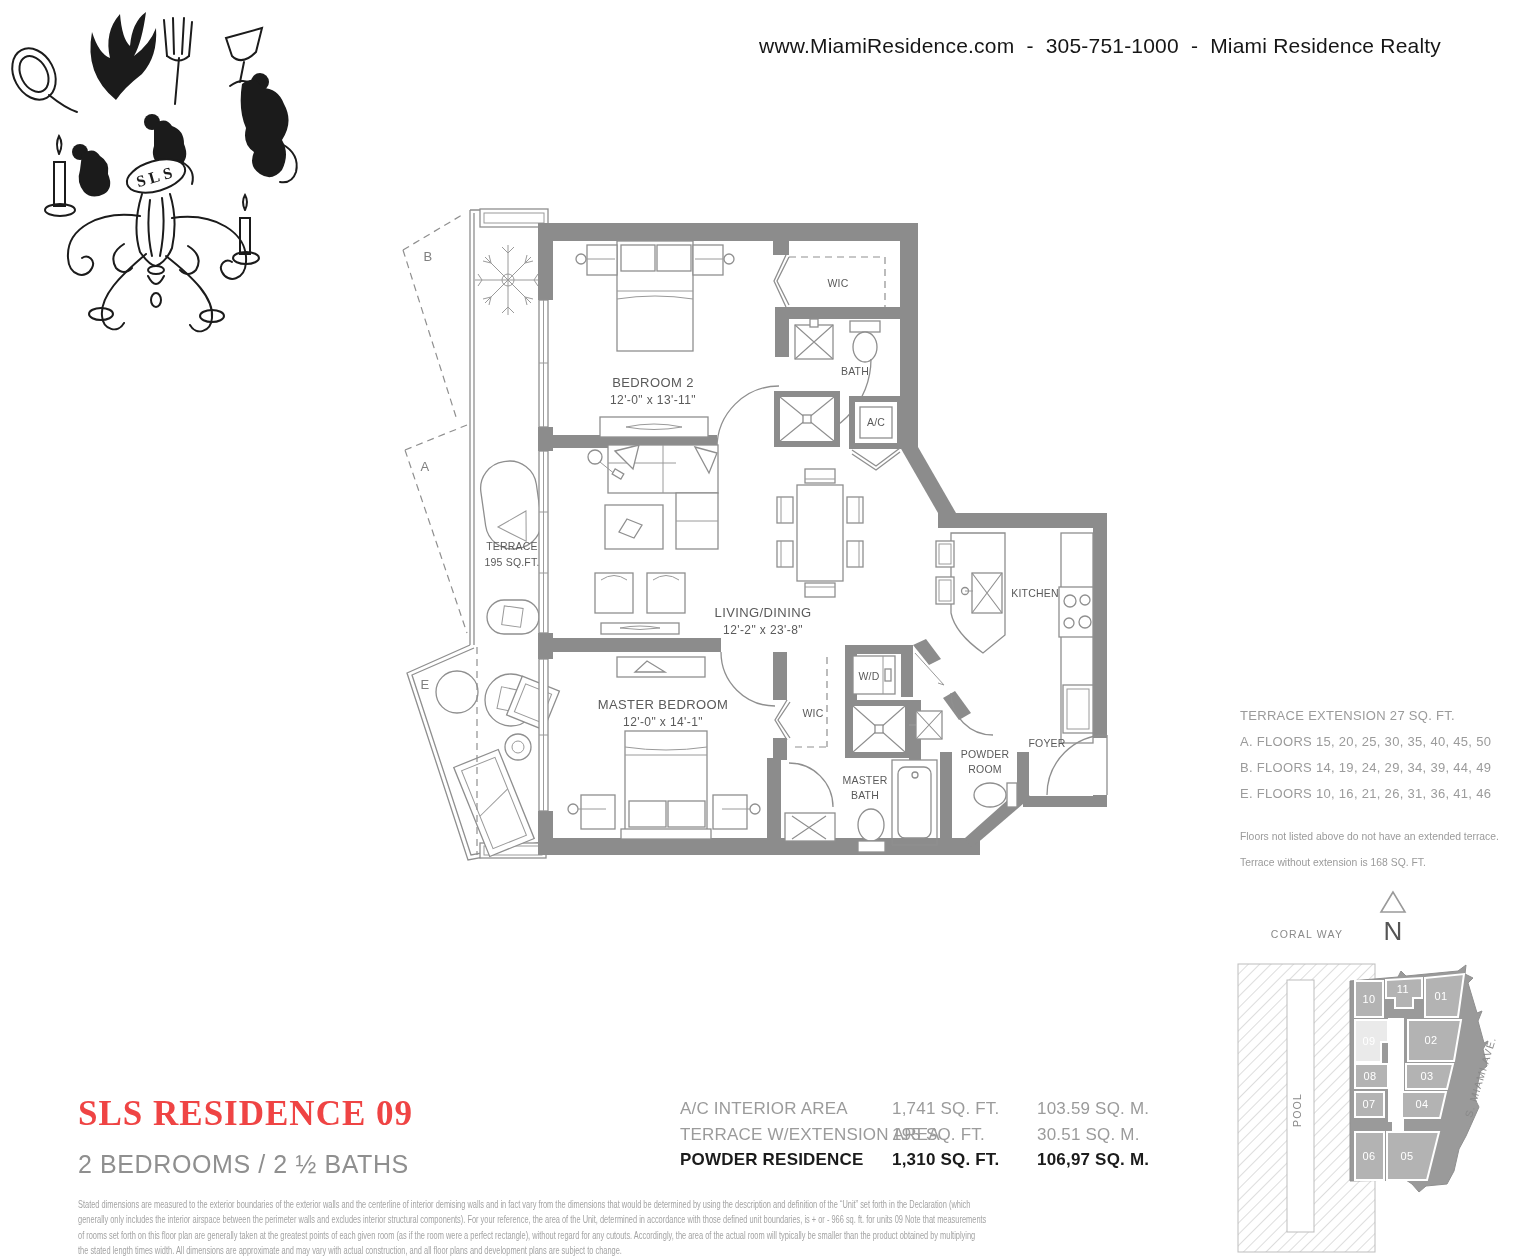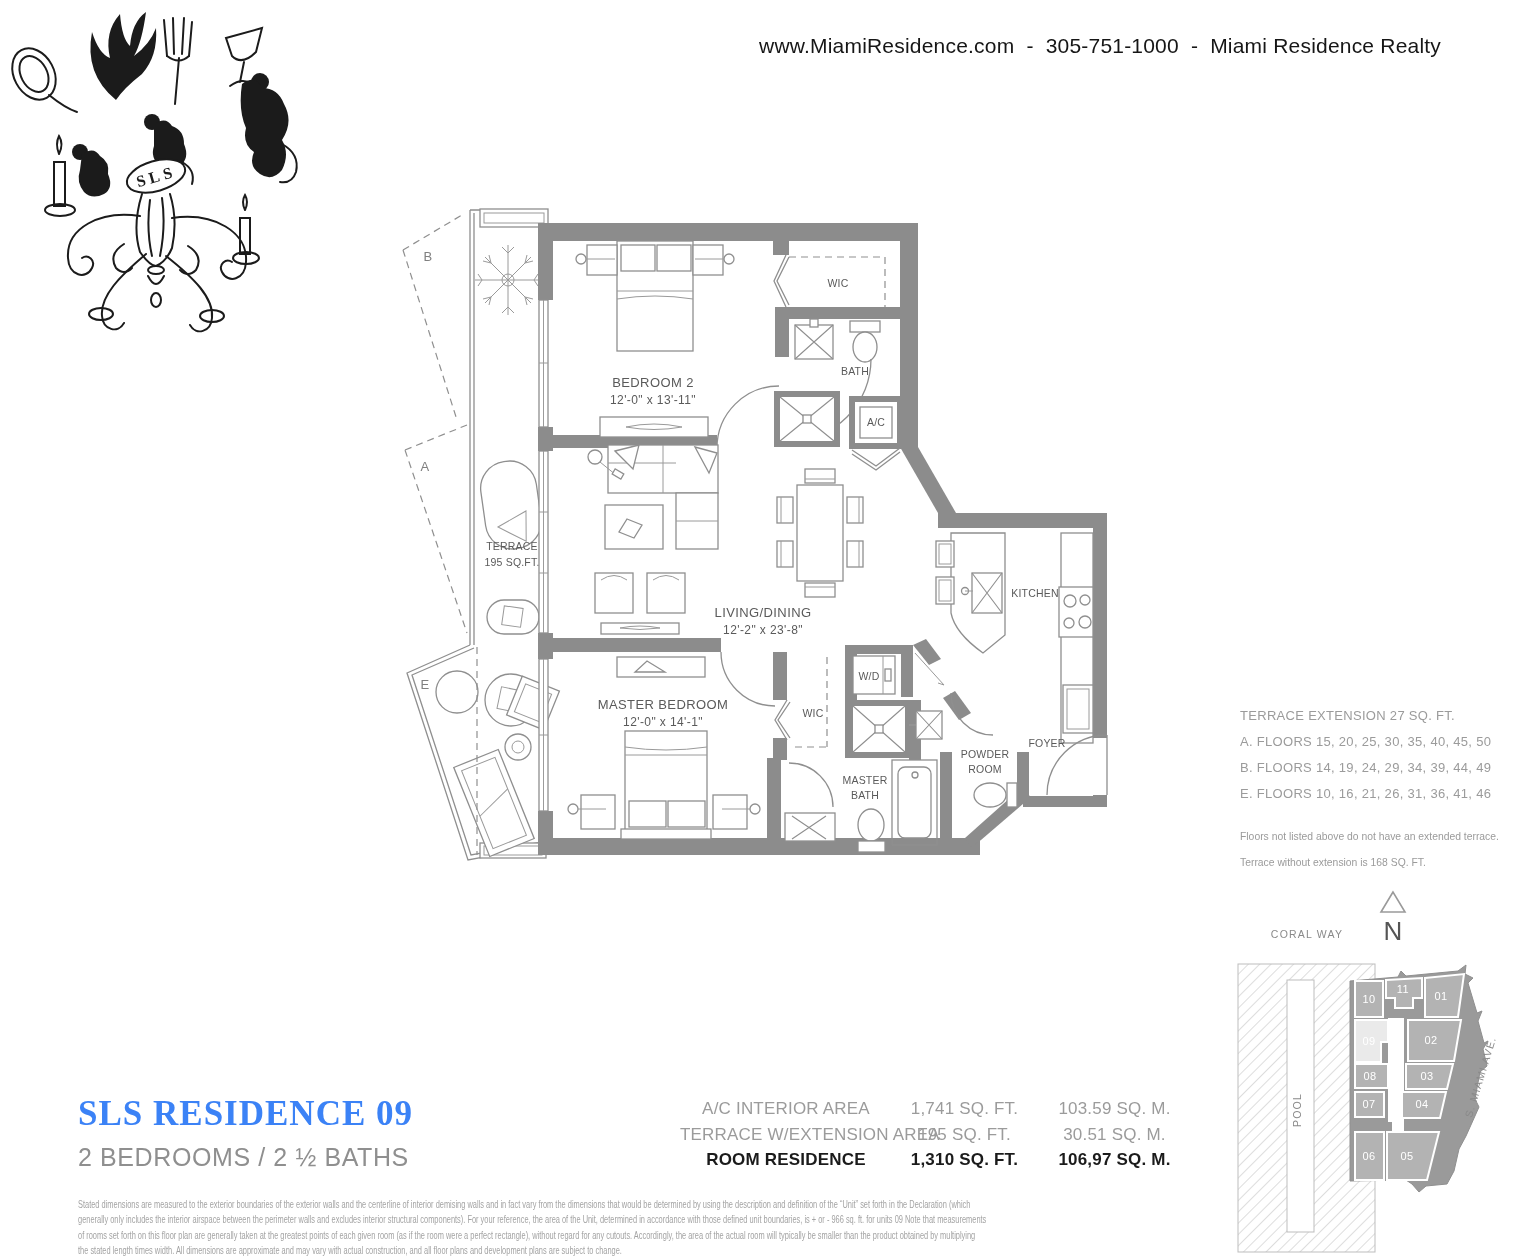--- a/index.html
+++ b/index.html
@@ -10,26 +10,26 @@
   #contact{top:34px;right:72px;font-size:21px;color:#161616;white-space:pre;letter-spacing:.2px;}
   
   #terrace-notes{left:1240px;top:703px;width:285px;color:#9b9b9b;}
   #terrace-notes .tn{font-size:13px;line-height:26px;letter-spacing:.3px;white-space:nowrap;}
   #terrace-notes .tn-note{font-size:11.5px;line-height:26px;white-space:nowrap;
       transform:scaleX(.9);transform-origin:0 0;width:320px;}
   #terrace-notes .tn-gap{height:16px;}
   
   #title-block{left:78px;top:1094px;}
   #title-block h1{margin:0;font-family:"Liberation Serif",serif;font-size:35px;font-weight:bold;
-      color:#3b82f6;letter-spacing:1px;white-space:nowrap;}
-  #title-block .subtitle{margin-top:9px;font-size:25px;color:#8f8f8f;letter-spacing:.6px;white-space:nowrap;}
+      color:#ef4444;letter-spacing:1px;white-space:nowrap;}
+  #title-block .subtitle{margin-top:16px;font-size:25px;color:#8f8f8f;letter-spacing:.6px;white-space:nowrap;}
   
   #area-table{left:680px;top:1096px;display:grid;grid-template-columns:212px 145px 155px;
       font-size:17px;color:#9b9b9b;letter-spacing:.2px;}
-  #area-table .cell{text-align:center;line-height:25.5px;white-space:nowrap;}
+  #area-table .cell{text-align:left;line-height:25.5px;white-space:nowrap;}
   #area-table .bold{color:#1b1b1b;font-weight:bold;}
   
   #disclaimer{left:78px;top:1197px;width:910px;overflow:hidden;color:#a3a3a3;}
   #disclaimer .dline{font-size:10.4px;line-height:15.4px;white-space:nowrap;
       transform:scaleX(.715);transform-origin:0 0;width:1280px;}
   
   svg{display:block;}
   .wall{fill:#8c8c8c;stroke:none;}
   .thin{fill:#fff;stroke:#8f8f8f;stroke-width:1.3;}
   .thinNF{fill:none;stroke:#8f8f8f;stroke-width:1.3;}
@@ -440,21 +440,21 @@
   <div class="subtitle">2 BEDROOMS / 2 ½ BATHS</div>
 </div>
 
 <div class="abs" id="area-table">
   <div class="cell">A/C INTERIOR AREA</div>
   <div class="cell">1,741 SQ. FT.</div>
   <div class="cell">103.59 SQ. M.</div>
   <div class="cell">TERRACE W/EXTENSION AREA</div>
   <div class="cell">195 SQ. FT.</div>
   <div class="cell">30.51 SQ. M.</div>
-  <div class="cell bold">ROOM RESIDENCE</div>
+  <div class="cell bold">POWDER RESIDENCE</div>
   <div class="cell bold">1,310 SQ. FT.</div>
   <div class="cell bold">106,97 SQ. M.</div>
 </div>
 
 <div class="abs" id="disclaimer">
   <div class="dline">Stated dimensions are measured to the exterior boundaries of the exterior walls and the centerline of interior demising walls and in fact vary from the dimensions that would be determined by using the description and definition of the “Unit” set forth in the Declaration (which</div>
   <div class="dline">generally only includes the interior airspace between the perimeter walls and excludes interior structural components). For your reference, the area of the Unit, determined in accordance with those defined unit boundaries, is + or - 966 sq. ft. for units 09 Note that measurements</div>
   <div class="dline">of rooms set forth on this floor plan are generally taken at the greatest points of each given room (as if the room were a perfect rectangle), without regard for any cutouts. Accordingly, the area of the actual room will typically be smaller than the product obtained by multiplying</div>
   <div class="dline">the stated length times width. All dimensions are approximate and may vary with actual construction, and all floor plans and development plans are subject to change.</div>
 </div>

